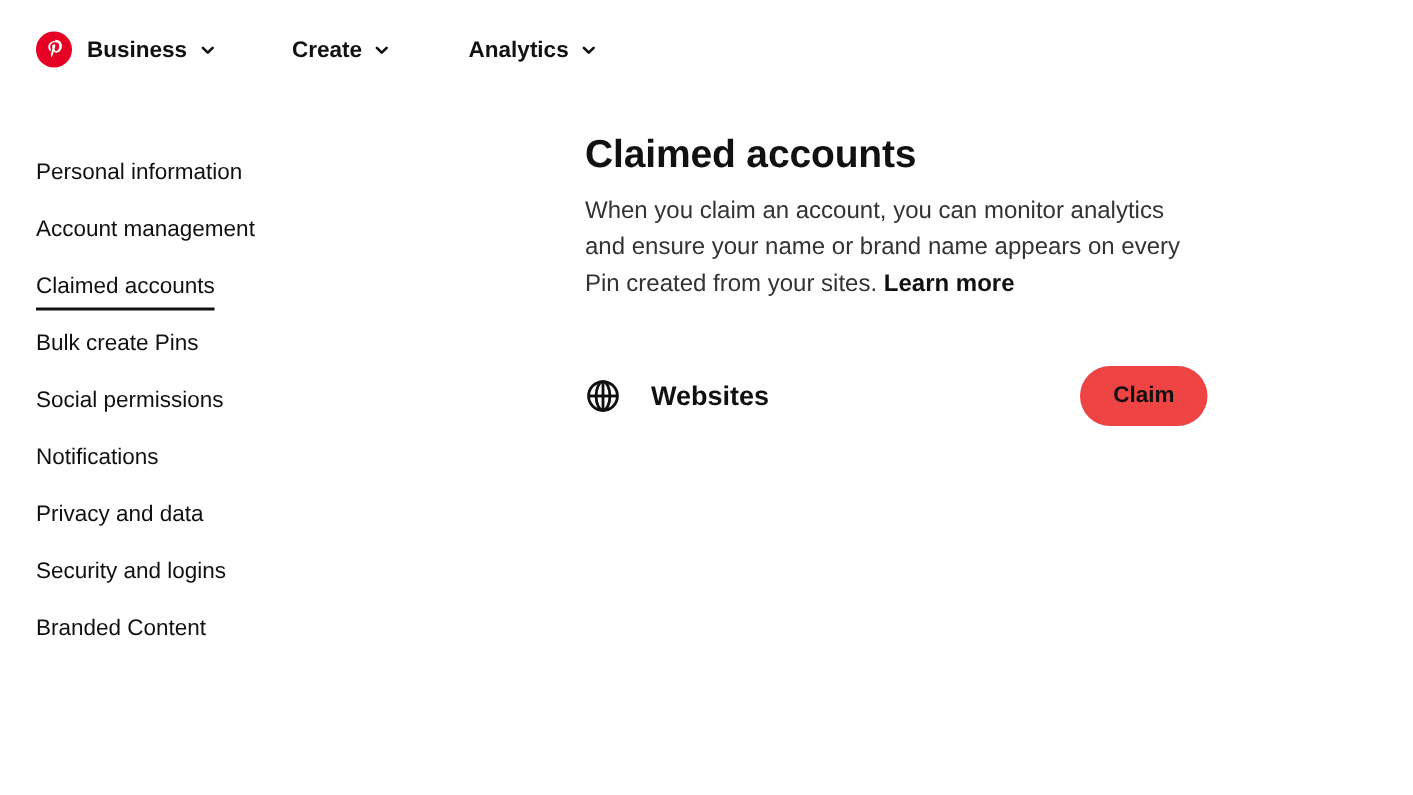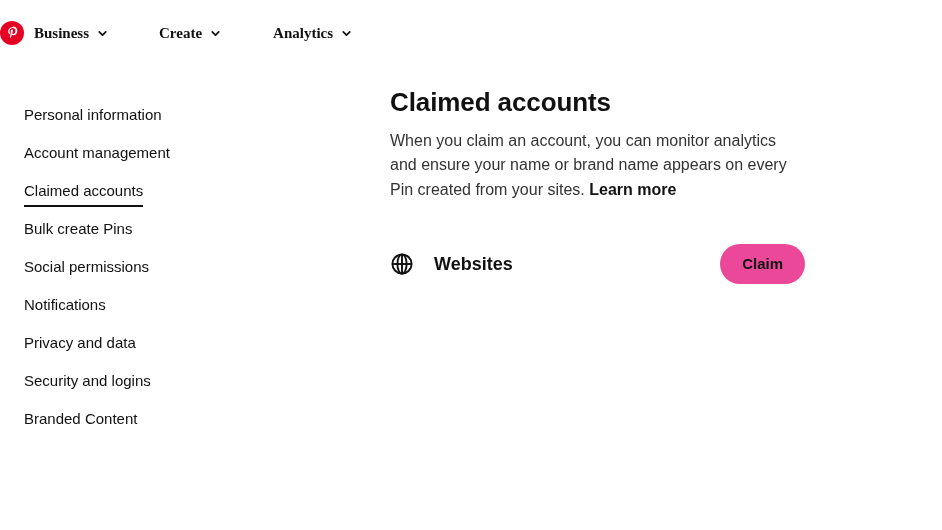--- a/index.html
+++ b/index.html
@@ -13,22 +13,22 @@
     font-family: "Liberation Sans", sans-serif;
     overflow: hidden;
     -webkit-font-smoothing: antialiased;
   }
 
   
   .header {
     height: 66px;
     display: flex;
     align-items: center;
+    padding-left: 24px;
     box-sizing: border-box;
-    font-family: Liberation Serif, serif;
   }
   .brand-logo {
     width: 24px;
     height: 24px;
     border-radius: 50%;
     background: #e60023;
     display: flex;
     align-items: center;
     justify-content: center;
     margin-right: 10px;
@@ -129,21 +129,21 @@
   }
   .row-label {
     font-size: 18px;
     color: #111111;
     font-weight: 600;
     margin-left: 20px;
     line-height: 1;
   }
   .claim-btn {
     margin-left: auto;
-    background: #ec4899;
+    background: #ef4444;
     color: #111111;
     border: none;
     border-radius: 24px;
     font-size: 15px;
     font-weight: 600;
     font-family: "Liberation Sans", sans-serif;
     padding: 0 22px;
     height: 40px;
     cursor: pointer;
     line-height: 40px;

